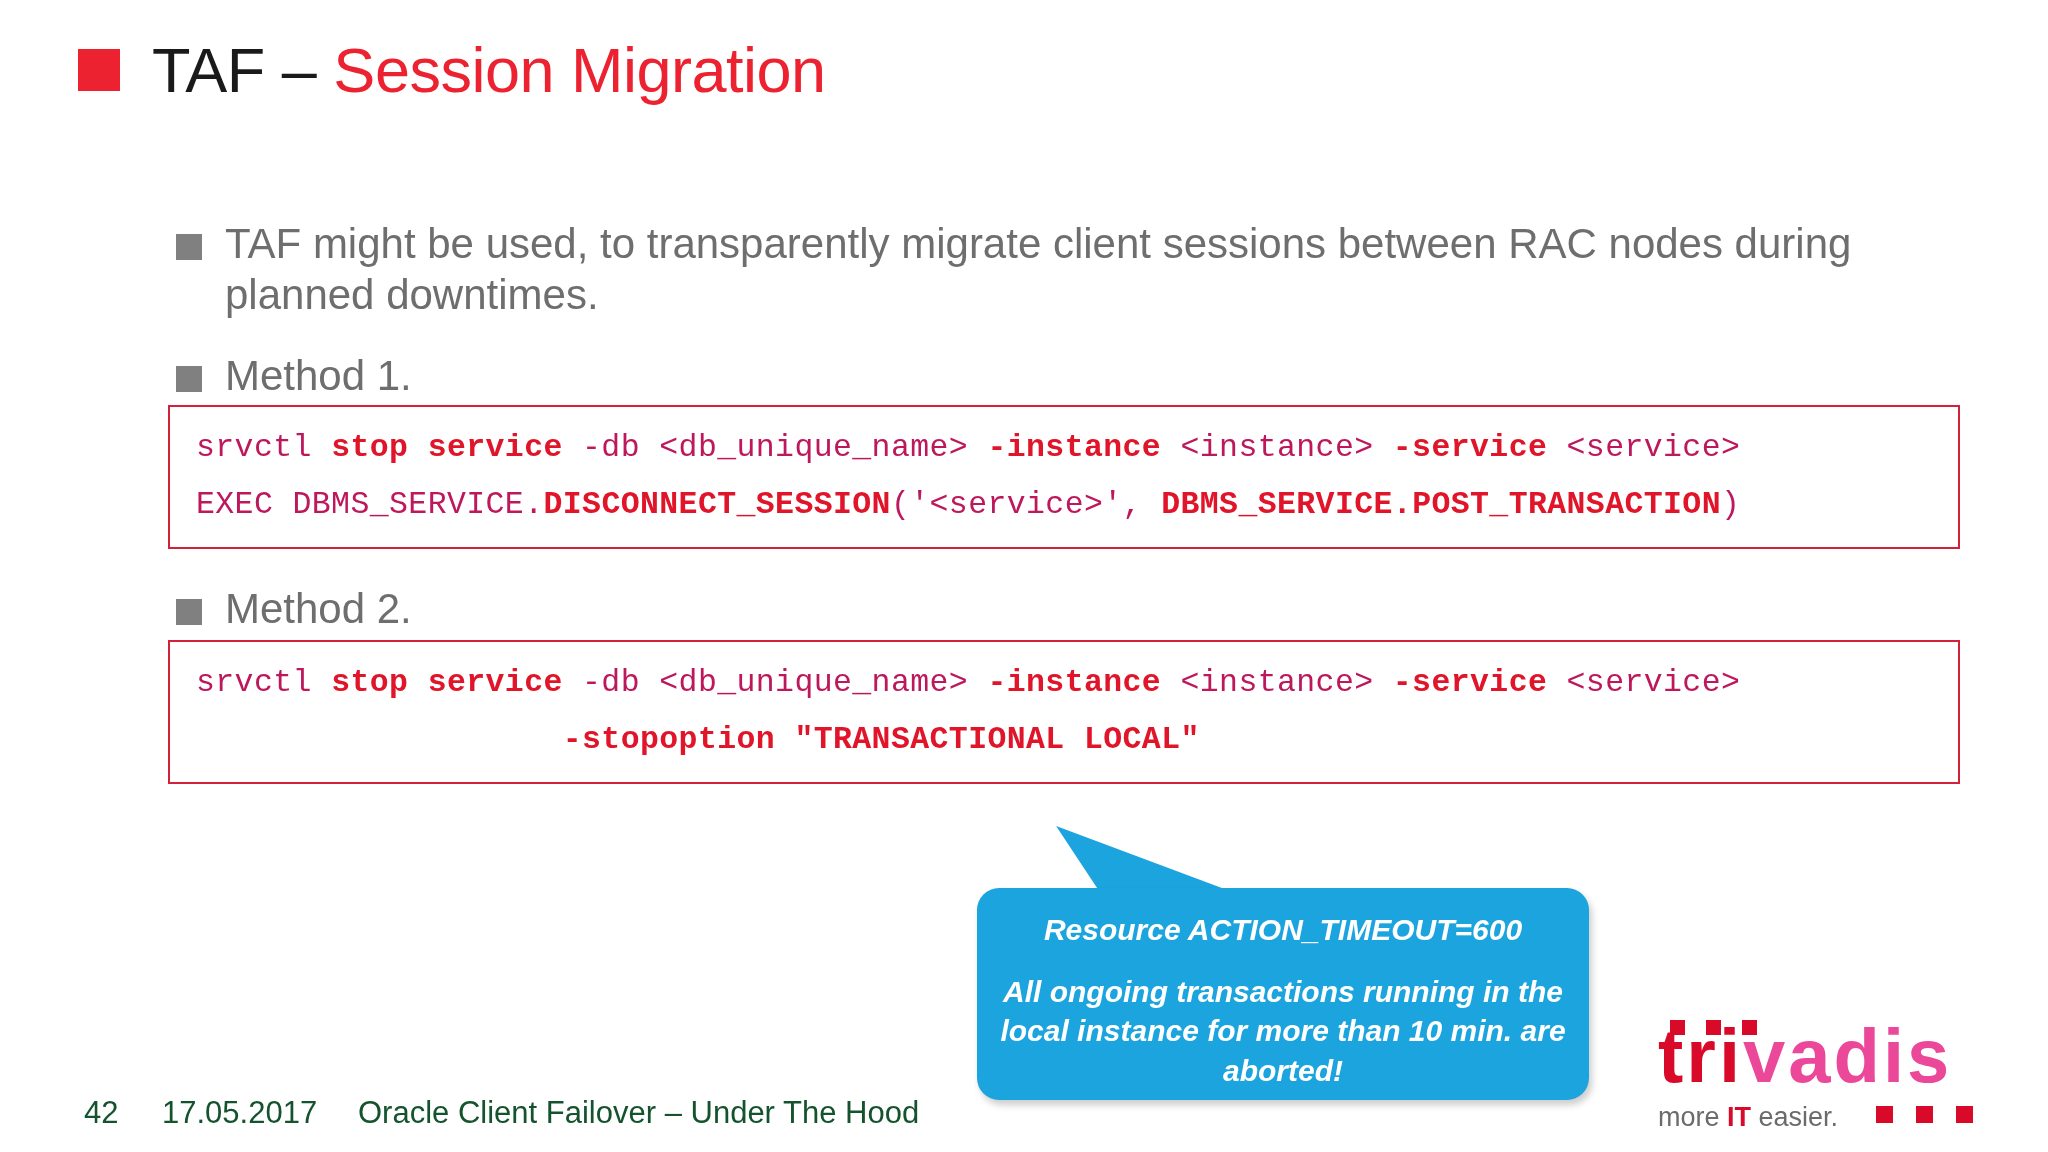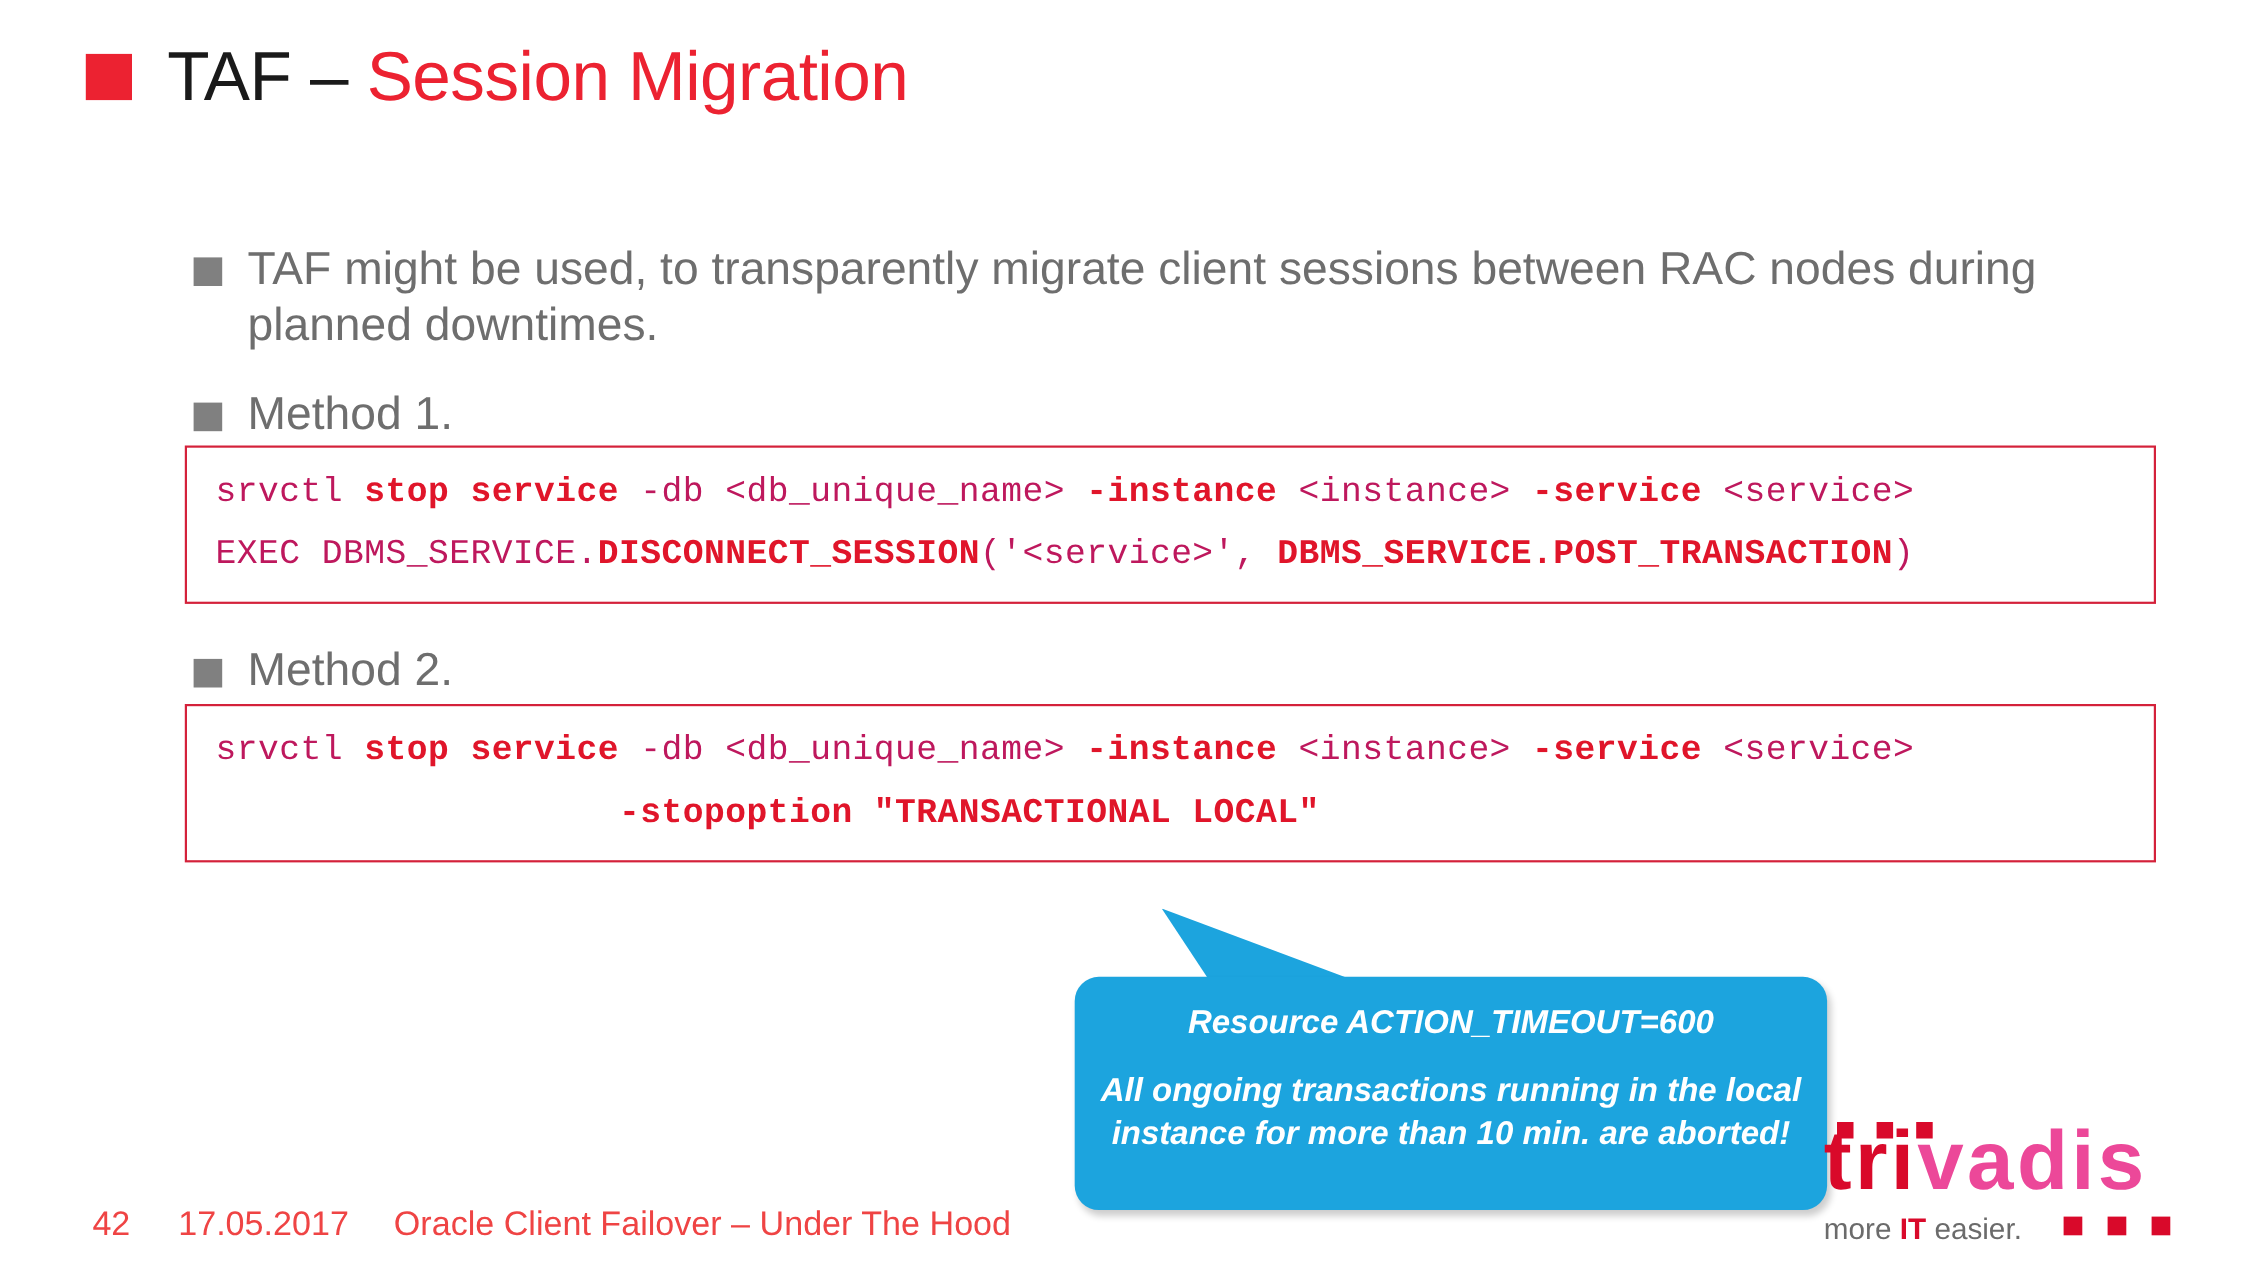--- a/index.html
+++ b/index.html
@@ -95,21 +95,21 @@
     color: #e0152a;
     font-weight: bold;
   }
   .code-line .pl { color: #be185d; }
 
   
   #callout {
     position: absolute;
     left: 977px;
     top: 888px;
-    width: 684px;
+    width: 612px;
     height: 212px;
     background: #1ca4de;
     border-radius: 22px;
     box-shadow: 3px 5px 7px rgba(0,0,0,0.20);
   }
   #callout-tail {
     position: absolute;
     left: 1040px;
     top: 826px;
     width: 230px;
@@ -130,21 +130,21 @@
   #callout-line1 { padding-top: 22px; }
   #callout-line2 { padding-top: 22px; padding-left: 18px; padding-right: 18px; }
 
   
   #footer {
     position: absolute;
     left: 84px;
     top: 1095px;
     display: flex;
     align-items: center;
-    color: #ef4444;
+    color: #14532d;
     font-size: 31px;
   }
   #footer-page { width: 78px; }
   #footer-date { width: 196px; }
   #footer-title { white-space: nowrap; }
 
   
   #logo {
     position: absolute;
     left: 1658px;

